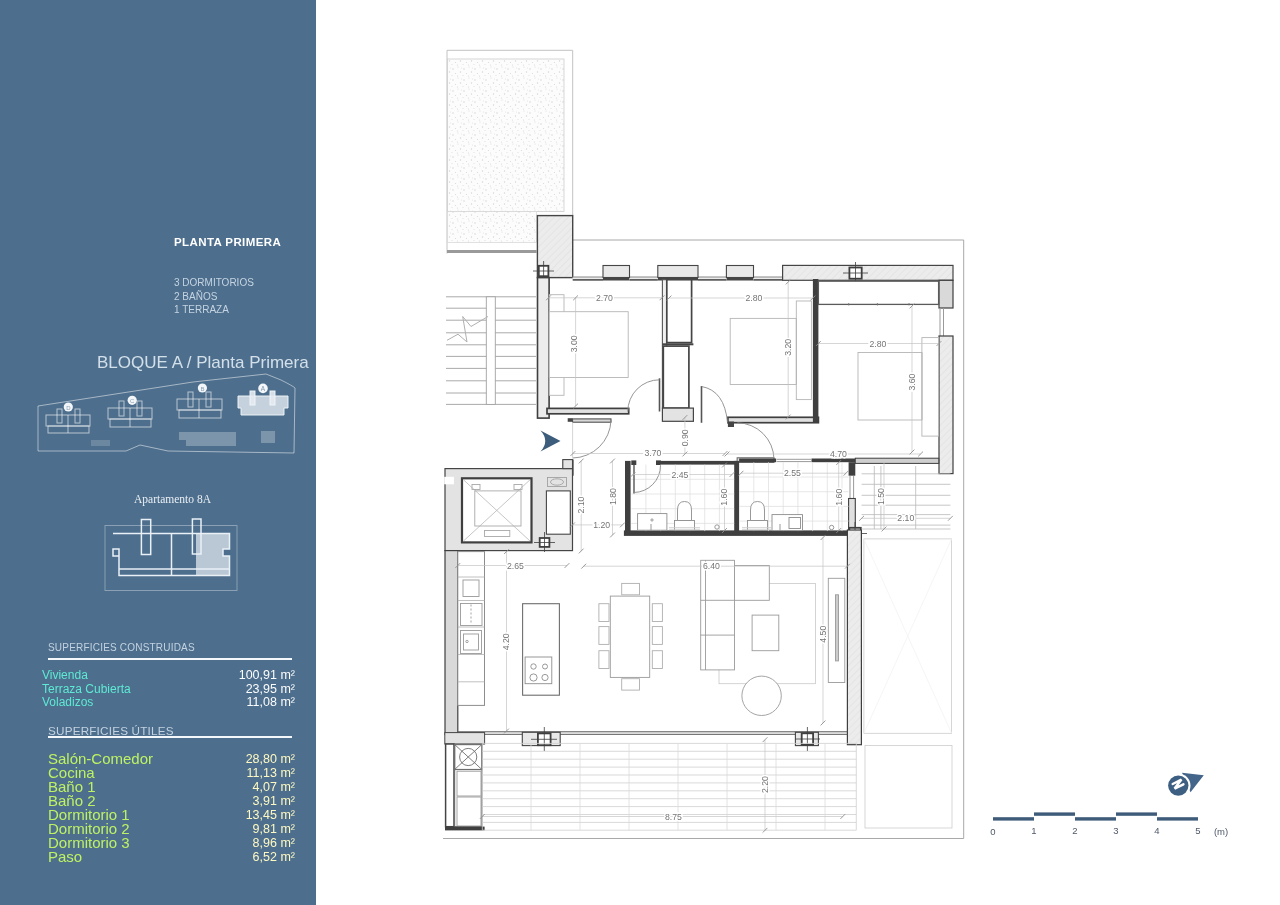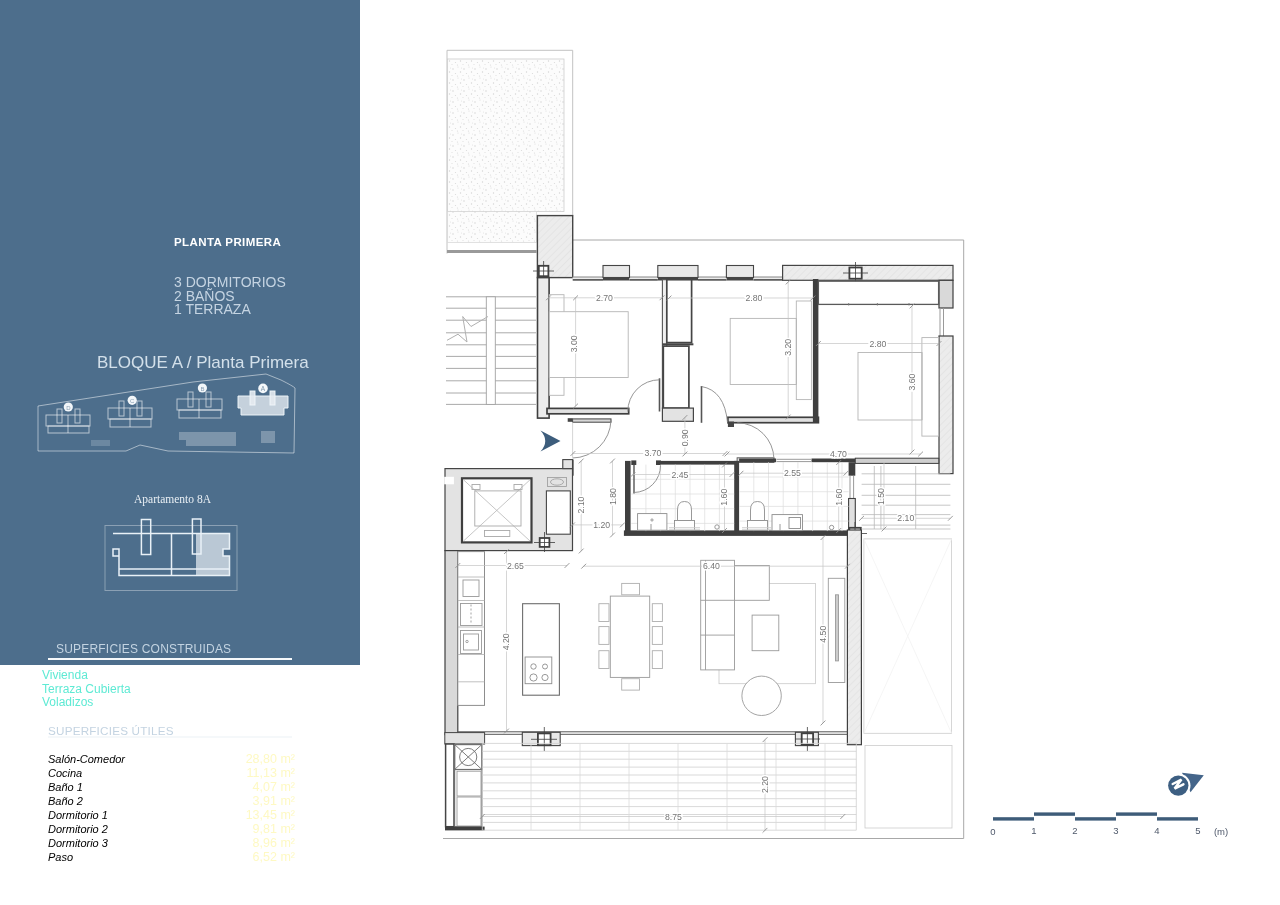--- a/index.html
+++ b/index.html
@@ -1,27 +1,27 @@
 <!DOCTYPE html>
 <html><head>
 <meta charset="utf-8">
 <style>
   html,body{margin:0;padding:0;}
   body{width:1280px;height:905px;background:#ffffff;font-family:"Liberation Sans",sans-serif;overflow:hidden;position:relative;}
-  #sidebar{position:absolute;left:0;top:0;width:316px;height:665px;background:#4d6e8c;padding-left:44px;}
+  #sidebar{position:absolute;left:0;top:0;width:316px;height:905px;background:#4d6e8c;}
   .sb{position:absolute;white-space:nowrap;}
 </style>
 </head>
 <body>
 
 <div id="sidebar">
 
   <div class="sb" style="left:174px;top:236px;font-size:11.5px;font-weight:bold;letter-spacing:0.4px;color:#ffffff;">PLANTA PRIMERA</div>
 
-  <div class="sb" style="left:174px;top:276px;font-size:14px;line-height:13.7px;color:#c5d4e2;">3 DORMITORIOS<br>2 BAÑOS<br>1 TERRAZA</div>
+  <div class="sb" style="left:174px;top:276px;font-size:10px;line-height:13.7px;color:#c5d4e2;">3 DORMITORIOS<br>2 BAÑOS<br>1 TERRAZA</div>
 
   <div class="sb" style="left:97px;top:353px;font-size:17px;color:#d3e0ea;">BLOQUE A / Planta Primera</div>
 
   <svg class="sb" style="left:0;top:360px;" width="316" height="110" viewBox="0 0 316 110">
 
     <path d="M38,46 L193,22 L266,14 L281,20 Q293,26 295,28 L294,93 L168,91 L140,85 L126,91 L38,91 Z" fill="none" stroke="rgba(255,255,255,0.5)" stroke-width="1"></path>
 
     <path d="M179,72 L236,72 L236,86 L186,86 L186,80 L179,80 Z" fill="rgba(205,214,224,0.38)" stroke="none"></path>
     <rect x="261" y="71" width="14" height="12" fill="rgba(205,214,224,0.38)"></rect>
     <rect x="91" y="80" width="19" height="6" fill="rgba(205,214,224,0.25)"></rect>
@@ -78,32 +78,33 @@
 
     <g stroke="#e9f1f7" fill="none" stroke-width="1.5">
       <path d="M113,23.4 L229.5,23.4 L229.5,39 L223,39 L223,46 L229.5,46 L229.5,65.5 L119,65.5 L119,46 L113,46 L113,39 L119,39 L119,65.5"></path>
       <rect x="141.4" y="9.5" width="9.3" height="35"></rect>
       <rect x="192.4" y="9" width="8.6" height="35"></rect>
       <line x1="171.5" y1="23.4" x2="171.5" y2="65.5"></line>
       <line x1="119" y1="59" x2="229.5" y2="59"></line>
     </g>
   </svg>
 
-  <div class="sb" style="left:56px;top:641.5px;font-size:12px;letter-spacing:0.2px;color:#c3d3e1;">SUPERFICIES CONSTRUIDAS</div>
+  <div class="sb" style="left:48px;top:641.5px;font-size:10px;letter-spacing:0.2px;color:#c3d3e1;">SUPERFICIES CONSTRUIDAS</div>
 
   <div class="sb" style="left:48px;top:657.6px;width:244px;height:2px;background:#f5f8fa;"></div>
 
   <div class="sb" style="left:42px;top:668.6px;font-size:12px;line-height:13.9px;color:#5eead4;">Vivienda<br>Terraza Cubierta<br>Voladizos</div>
 
+  <div class="sb" style="left:48px;top:668.6px;width:247px;text-align:right;font-size:12.5px;line-height:13.9px;color:#fbfcfd;">100,91 m²<br>23,95 m²<br>11,08 m²</div>
 
   <div class="sb" style="left:48px;top:724.3px;font-size:11.7px;letter-spacing:0.2px;color:#c3d3e1;">SUPERFICIES ÚTILES</div>
 
   <div class="sb" style="left:48px;top:736.4px;width:244px;height:2px;background:#f5f8fa;"></div>
 
-  <div class="sb" style="left:48px;top:752.2px;font-size:11px;line-height:14px;color:#000000;font-style:italic;">Salón-Comedor<br>Cocina<br>Baño 1<br>Baño 2<br>Dormitorio 1<br>Dormitorio 2<br>Dormitorio 3<br>Paso</div>
+  <div class="sb" style="left:48px;top:752.2px;font-size:15px;line-height:14px;color:#bef264;">Salón-Comedor<br>Cocina<br>Baño 1<br>Baño 2<br>Dormitorio 1<br>Dormitorio 2<br>Dormitorio 3<br>Paso</div>
 
   <div class="sb" style="left:48px;top:752.2px;width:247px;text-align:right;font-size:12.5px;line-height:14px;color:#fef9c3;">28,80 m²<br>11,13 m²<br>4,07 m²<br>3,91 m²<br>13,45 m²<br>9,81 m²<br>8,96 m²<br>6,52 m²</div>
 </div>
 
 <svg id="plan" style="position:absolute;left:0;top:0;" width="1280" height="905" viewBox="0 0 1280 905">
 <defs>
   <pattern id="hatch" width="5" height="5" patternUnits="userSpaceOnUse" patternTransform="rotate(45)">
     <rect width="5" height="5" fill="#ececec"></rect>
     <line x1="0" y1="0" x2="0" y2="5" stroke="#dcdcdc" stroke-width="1"></line>
   </pattern>

